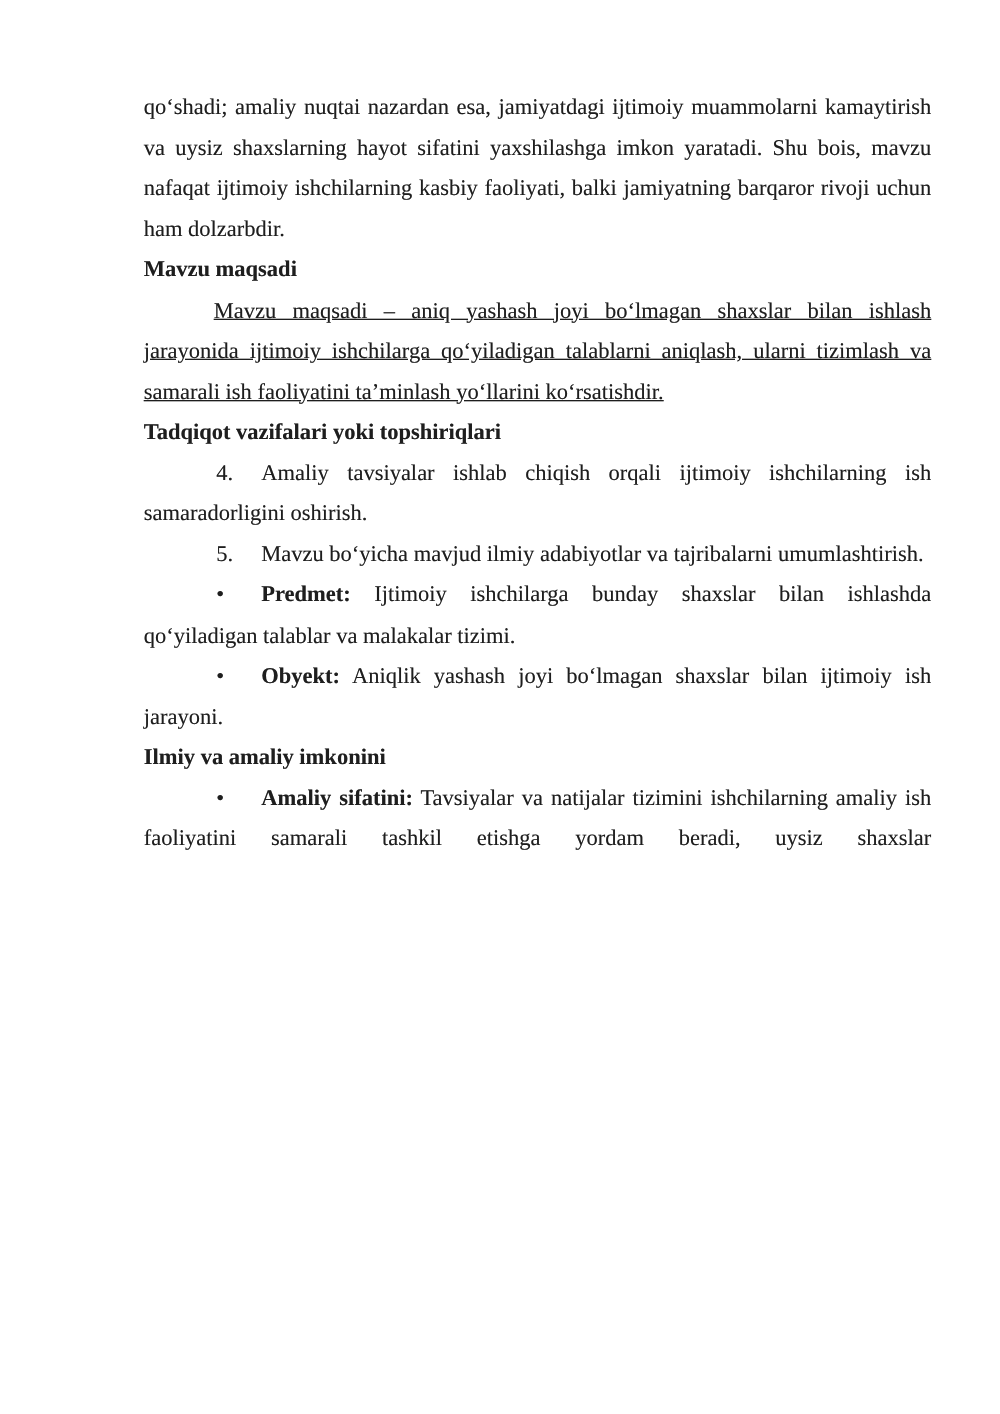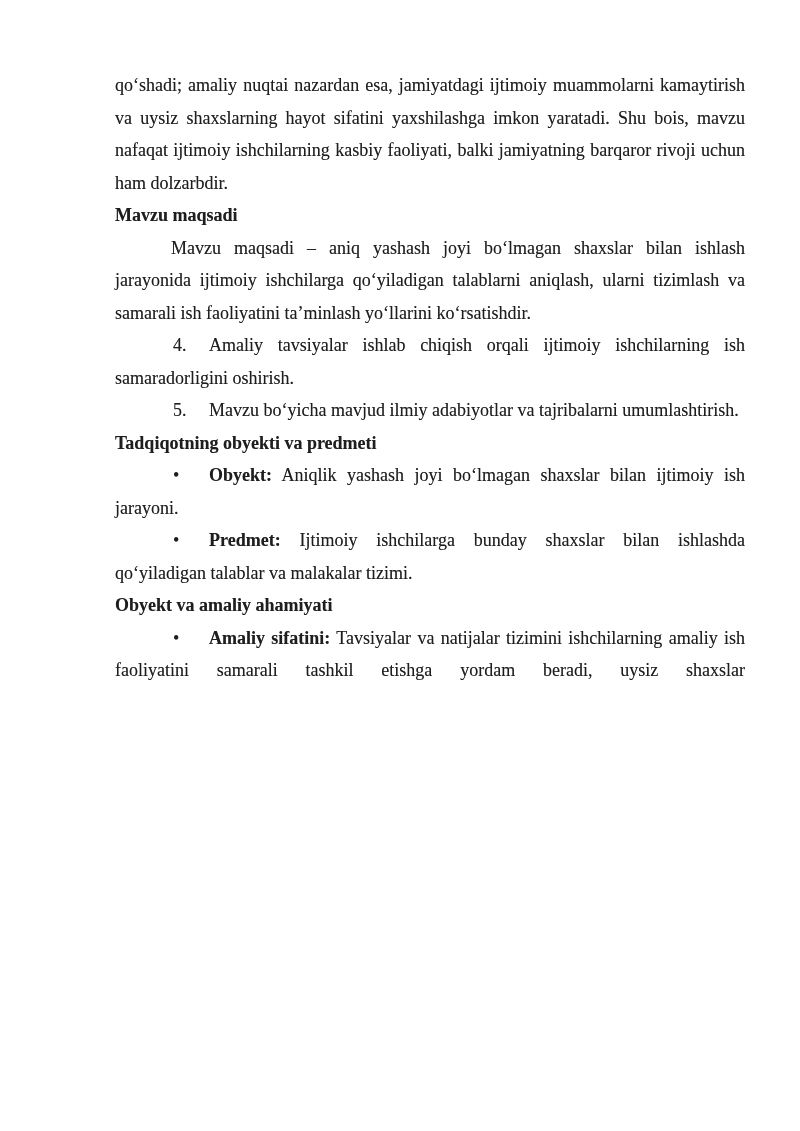--- a/index.html
+++ b/index.html
@@ -20,20 +20,21 @@
     line-height: 32.5px;
     color: #1e1e1e;
     text-shadow: 0 0 0.5px rgba(30,30,30,0.45);
   }
   .page p {
     margin: 0;
     text-align: justify;
   }
   .para-indent {
     text-indent: 56px;
+    text-decoration: underline;
   }
   .heading {
     margin-left: 56px;
     font-weight: bold;
     text-align: center;
   }
   .list-item {
     margin-left: 48px;
     text-indent: 58px;
   }
@@ -51,32 +52,32 @@
 <body>
 
 <div class="page">
 
   <p class="para">qo‘shadi; amaliy nuqtai nazardan esa, jamiyatdagi ijtimoiy muammolarni kamaytirish va uysiz shaxslarning hayot sifatini yaxshilashga imkon yaratadi. Shu bois, mavzu nafaqat ijtimoiy ishchilarning kasbiy faoliyati, balki jamiyatning barqaror rivoji uchun ham dolzarbdir.</p>
 
   <p class="heading">Mavzu maqsadi</p>
 
   <p class="para-indent">Mavzu maqsadi – aniq yashash joyi bo‘lmagan shaxslar bilan ishlash jarayonida ijtimoiy ishchilarga qo‘yiladigan talablarni aniqlash, ularni tizimlash va samarali ish faoliyatini ta’minlash yo‘llarini ko‘rsatishdir.</p>
 
+  <p class="heading">Tadqiqot vazifalari yoki topshiriqlari</p>
 
 
 
 
   <p class="list-item"><span class="marker">4.</span><span>Amaliy tavsiyalar ishlab chiqish orqali ijtimoiy ishchilarning ish samaradorligini oshirish.</span></p>
 
   <p class="list-item"><span class="marker">5.</span><span>Mavzu bo‘yicha mavjud ilmiy adabiyotlar va tajribalarni umumlashtirish.</span></p>
 
-  <p class="heading">Tadqiqotning obyekti va predmeti</p>
+
+  <p class="list-item"><span class="marker">•</span><b>Predmet:</b><span> Ijtimoiy ishchilarga bunday shaxslar bilan ishlashda qo‘yiladigan talablar va malakalar tizimi.</span></p>
 
   <p class="list-item"><span class="marker">•</span><b>Obyekt:</b><span> Aniqlik yashash joyi bo‘lmagan shaxslar bilan ijtimoiy ish jarayoni.</span></p>
 
-  <p class="list-item"><span class="marker">•</span><b>Predmet:</b><span> Ijtimoiy ishchilarga bunday shaxslar bilan ishlashda qo‘yiladigan talablar va malakalar tizimi.</span></p>
-
-  <p class="heading">Obyekt va amaliy ahamiyati</p>
+  <p class="heading">Ilmiy va amaliy imkonini</p>
 
 
   <p class="list-item justify-last"><span class="marker">•</span><b>Amaliy sifatini:</b><span> Tavsiyalar va natijalar tizimini ishchilarning amaliy ish faoliyatini samarali tashkil etishga yordam beradi, uysiz shaxslar</span></p>
 
 </div>
 
 </body></html>

